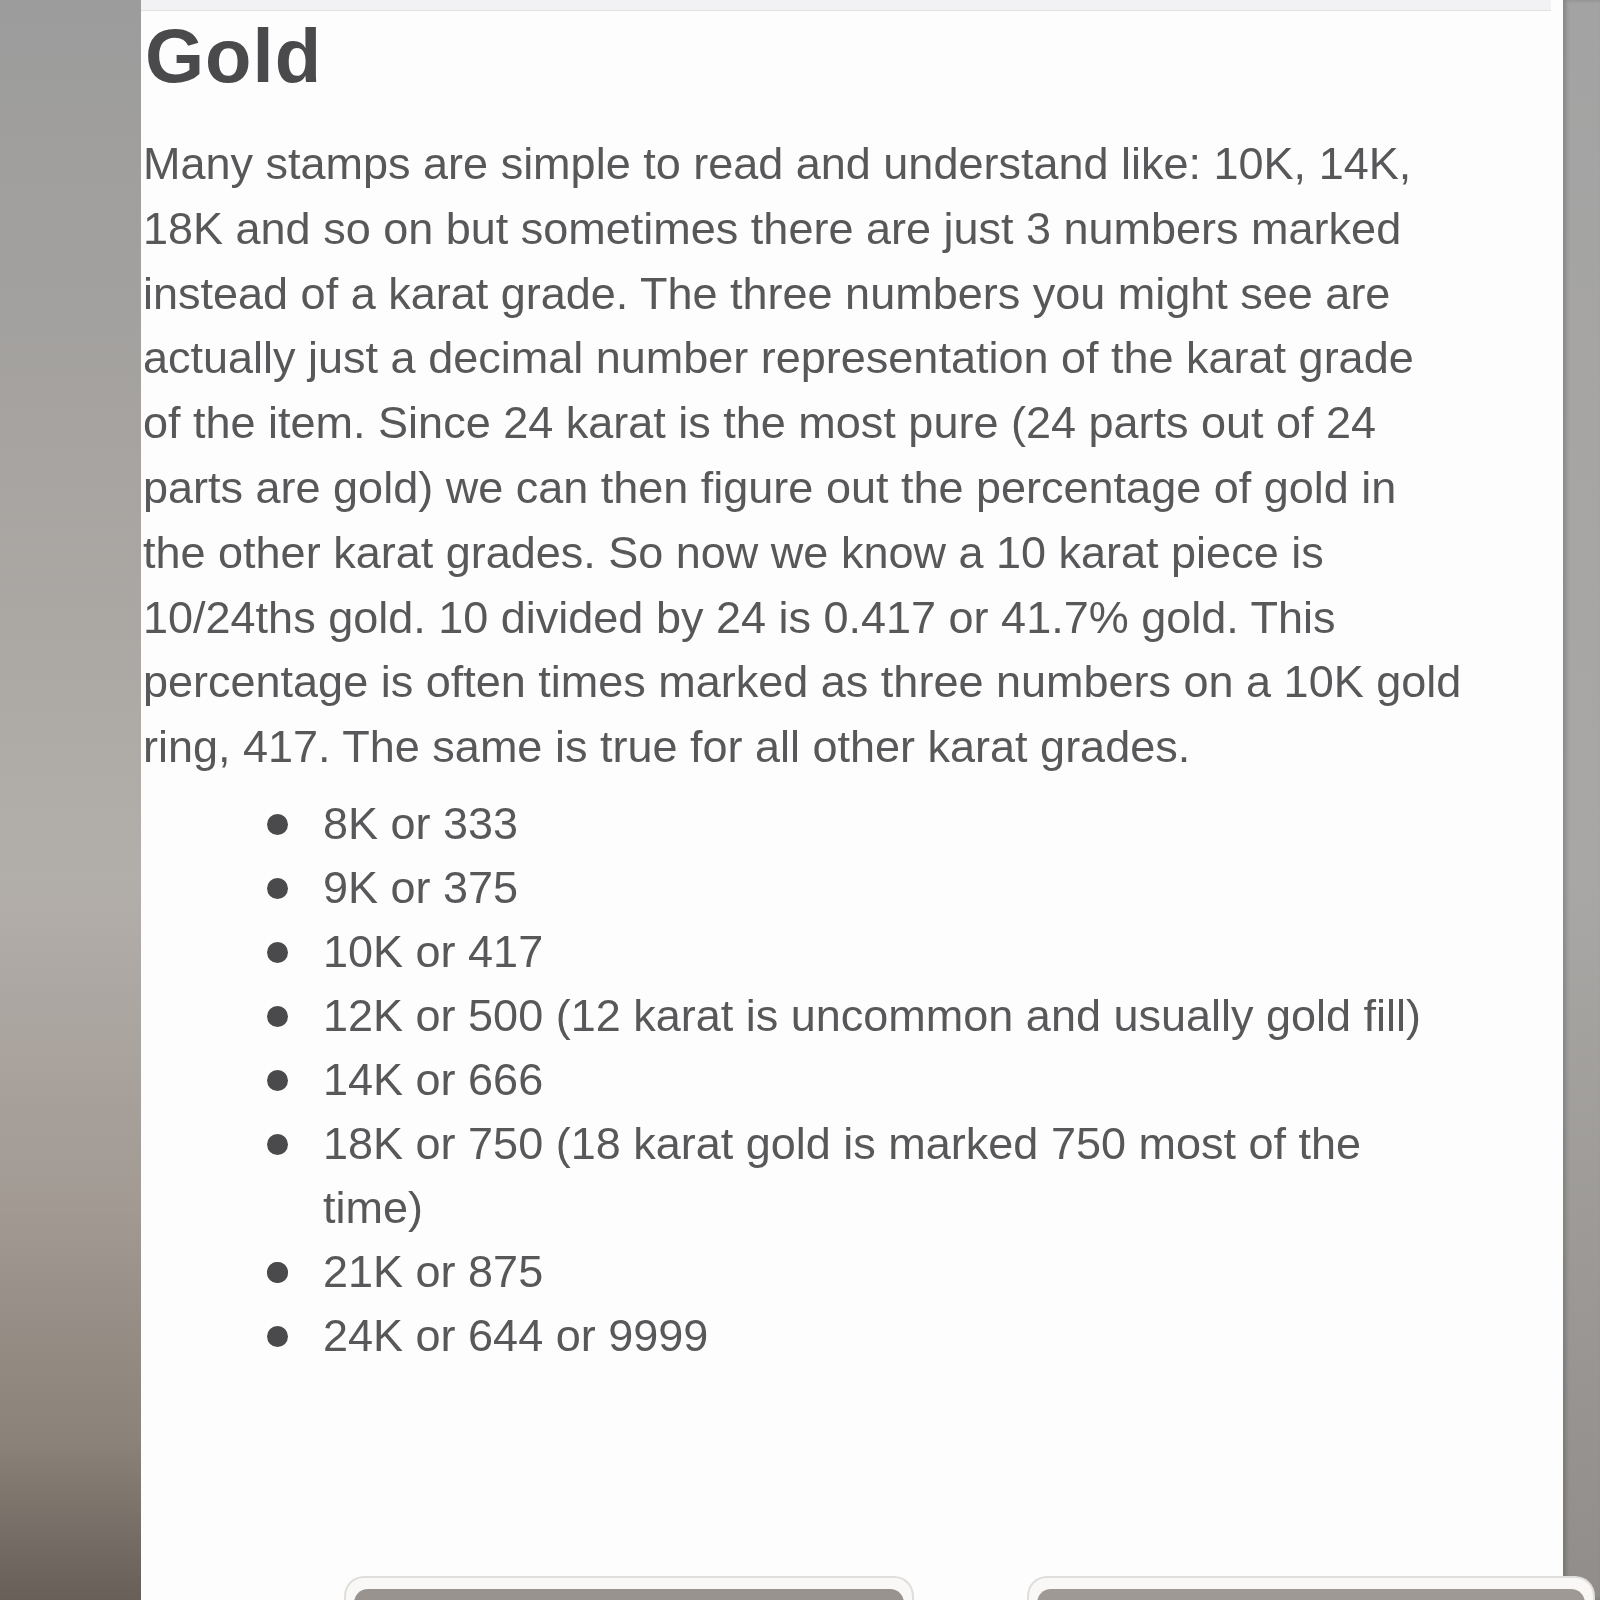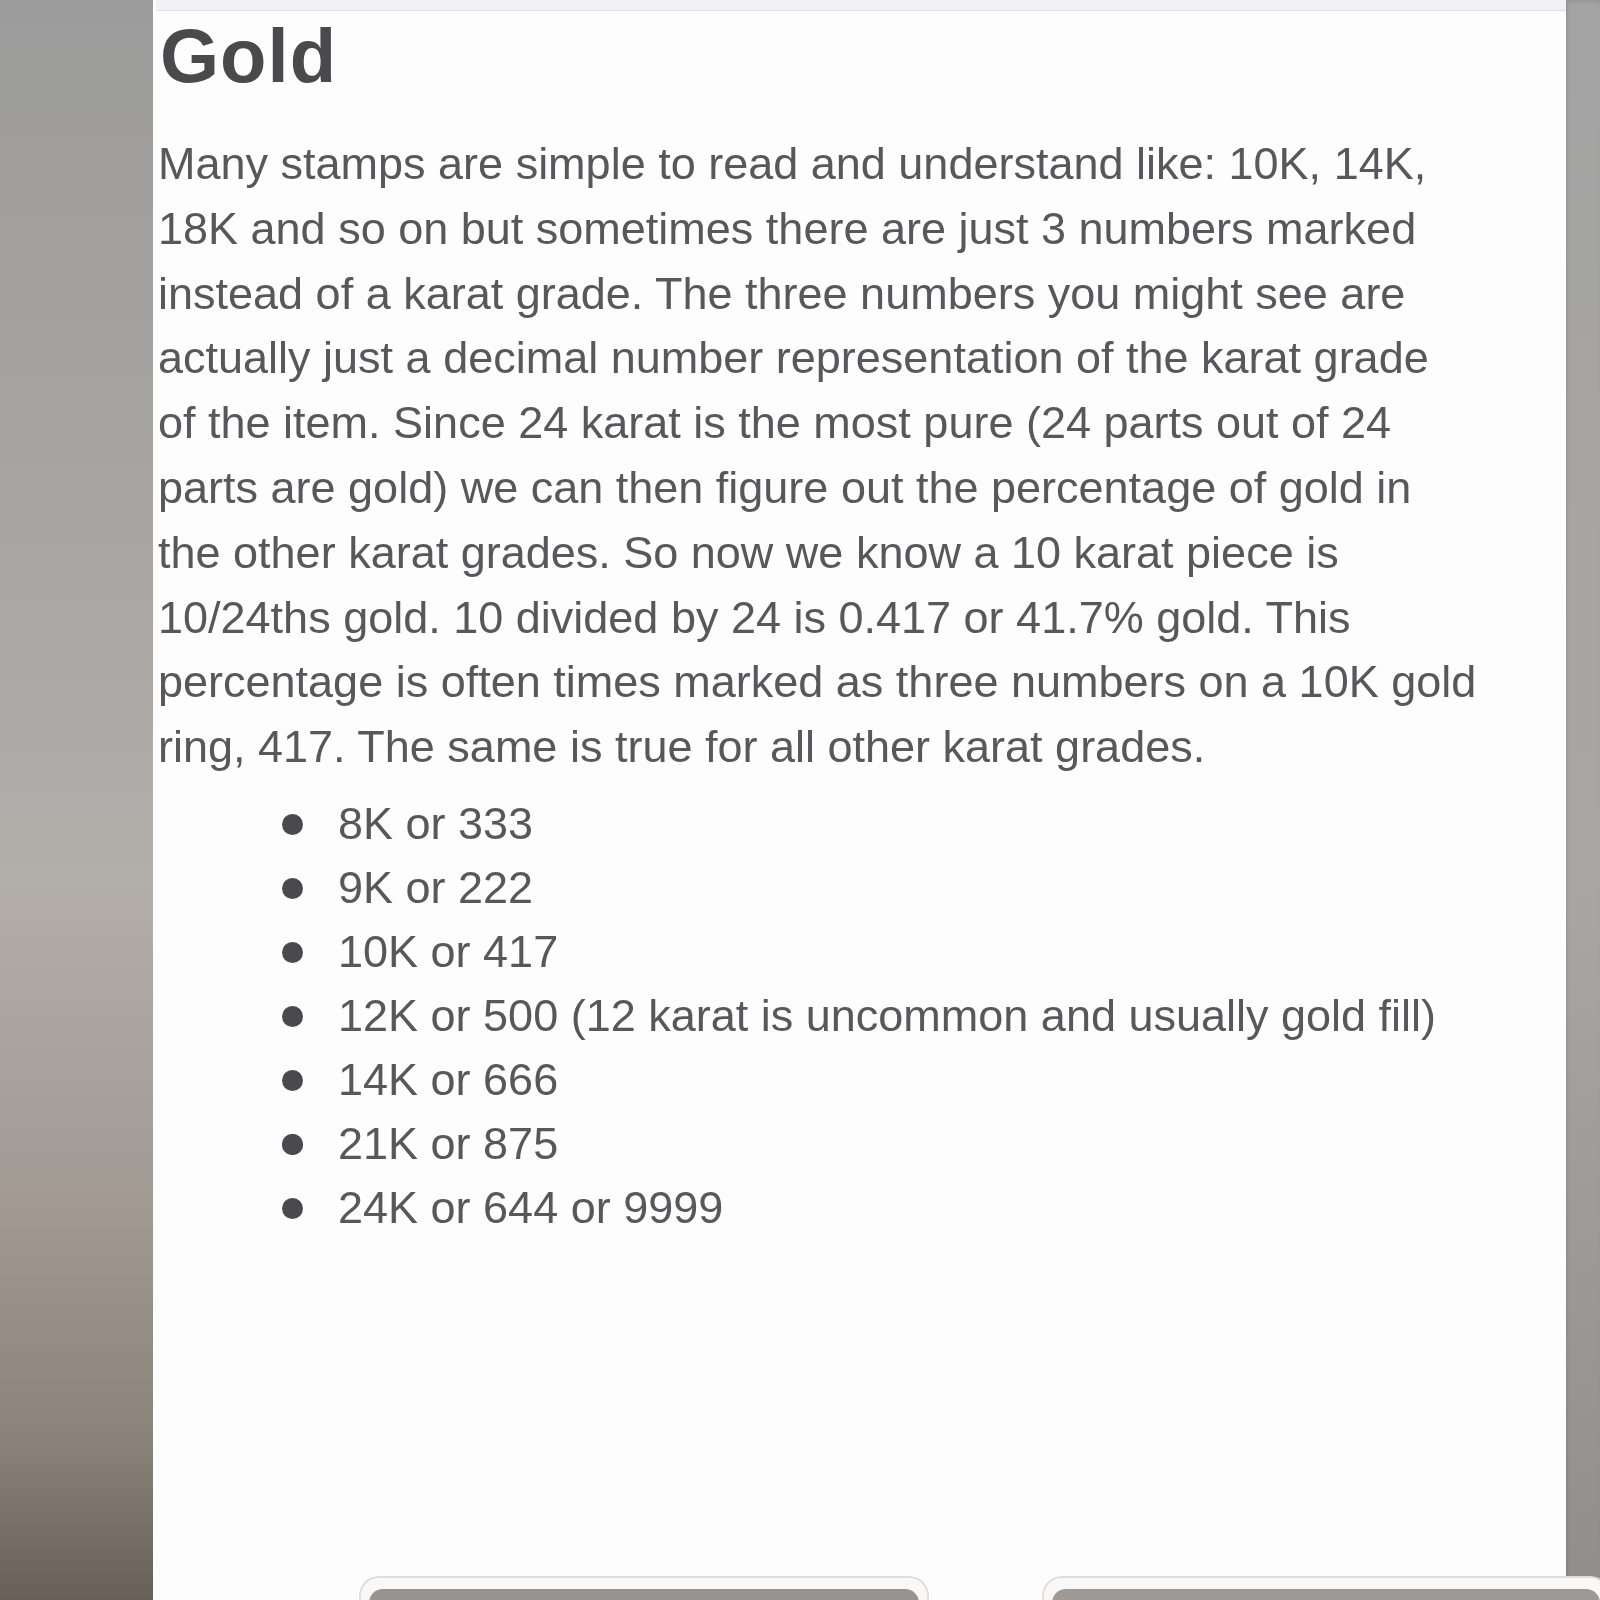--- a/index.html
+++ b/index.html
@@ -22,21 +22,21 @@
       #a29a93 75%, #8b8279 90%, #675f58 100%);
   }
   .right-band {
     position: absolute; right: 0; top: 0;
     width: 37px; height: 1600px;
     background: linear-gradient(180deg, #a3a3a3 0%, #a9a7a5 55%, #908d8a 100%);
     box-shadow: inset 3px 0 4px rgba(0,0,0,0.18);
   }
 
   .content {
-    position: absolute; left: 156px; top: 0;
+    position: absolute; left: 141px; top: 0;
     width: 1410px; height: 1600px;
     background: #fdfdfd;
   }
 
   .top-strip {
     position: absolute; left: 0; top: 0;
     width: 100%; height: 11px;
     background: #f2f2f4;
     border-bottom: 1px solid #e2e2e4;
   }
@@ -130,38 +130,43 @@
 
   <ul class="karat-list">
 
       <li class="karat-item">
         <span class="bullet"></span>
         <span class="karat-text">8K or 333</span>
       </li>
 
       <li class="karat-item">
         <span class="bullet"></span>
-        <span class="karat-text">9K or 222</span>
+        <span class="karat-text">9K or 375</span>
       </li>
 
       <li class="karat-item">
         <span class="bullet"></span>
         <span class="karat-text">10K or 417</span>
       </li>
 
       <li class="karat-item">
         <span class="bullet"></span>
         <span class="karat-text">12K or 500 (12 karat is uncommon and usually gold fill)</span>
       </li>
 
       <li class="karat-item">
         <span class="bullet"></span>
         <span class="karat-text">14K or 666</span>
       </li>
 
+      <li class="karat-item">
+        <span class="bullet"></span>
+        <span class="karat-text">18K or 750 (18 karat gold is marked 750 most of the
+time)</span>
+      </li>
 
       <li class="karat-item">
         <span class="bullet"></span>
       </li>
 
       <li class="karat-item">
         <span class="bullet"></span>
         <span class="karat-text">21K or 875</span>
       </li>
 

